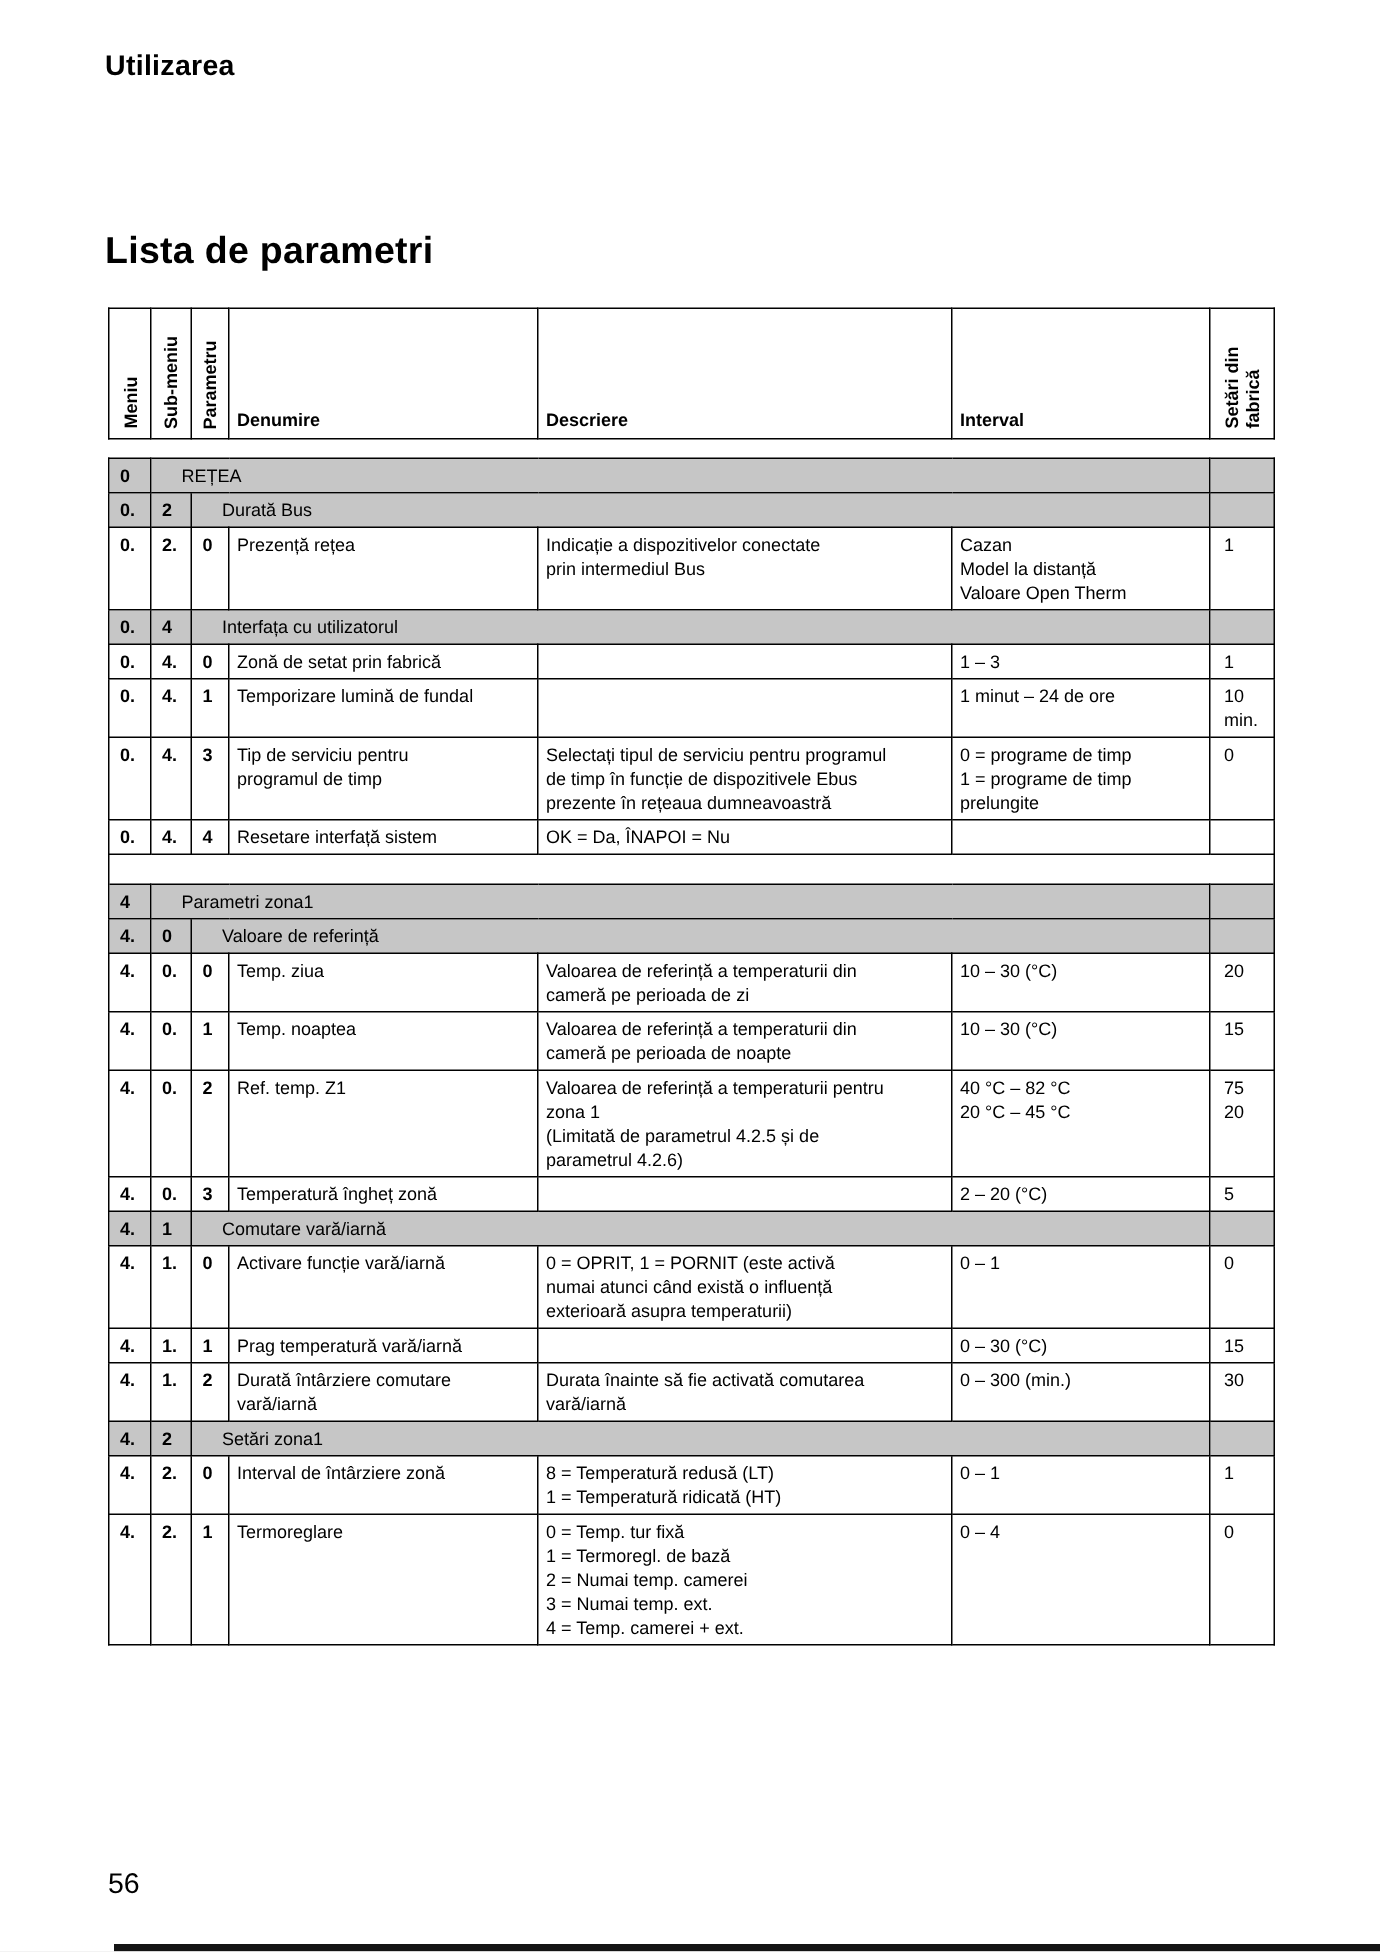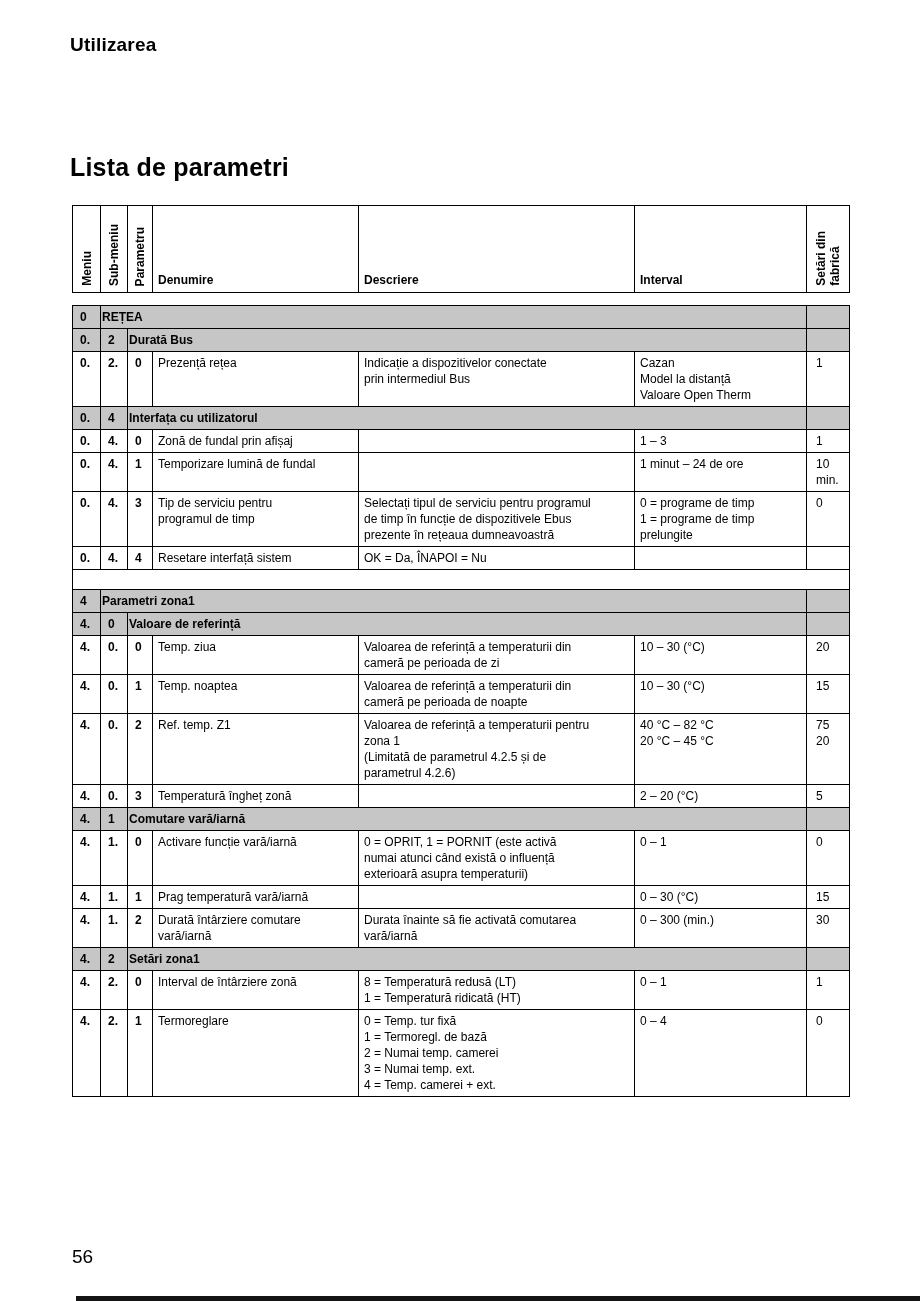--- a/index.html
+++ b/index.html
@@ -29,21 +29,21 @@
   .vlabel {
     position:absolute; bottom:6px; left:50%;
     transform:translateX(-50%) rotate(180deg);
     writing-mode:vertical-rl;
     white-space:pre-line; font-weight:bold; font-size:12px; line-height:14px;
   }
 
   
   td.num { font-weight:bold; padding-left:7px; }
   tr.gray td { background:#c6c6c6; }
-  tr.gray td.rowtitle { font-weight:bold; padding-left:1px; }
+  tr.gray td.rowtitle { font-weight:normal; padding-left:20px; }
   tr.gray td { height:22px; }
   td.factory { padding-left:9px; }
   tr.spacer td { border-top:none; border-bottom:none; border-left:1px solid #000; border-right:1px solid #000; height:20px; padding:0; background:#fff; }
 
   .page-number { position:absolute; left:72px; top:1246px; font-size:19px; }
   .edge-bar { position:absolute; left:76px; right:0; bottom:0; height:5px; background:#141414; }
 </style>
 </head>
 <body>
 
@@ -120,21 +120,21 @@
         <td class="num">0.</td>
         <td class="num">4</td>
         <td class="rowtitle" colspan="4">Interfața cu utilizatorul</td>
         <td></td>
       </tr>
 
       <tr>
         <td class="num">0.</td>
         <td class="num">4.</td>
         <td class="num">0</td>
-        <td>Zonă de fundal prin afișaj</td>
+        <td>Zonă de setat prin fabrică</td>
         <td></td>
         <td>1 – 3</td>
         <td class="factory">1</td>
       </tr>
 
       <tr>
         <td class="num">0.</td>
         <td class="num">4.</td>
         <td class="num">1</td>
         <td>Temporizare lumină de fundal</td>

